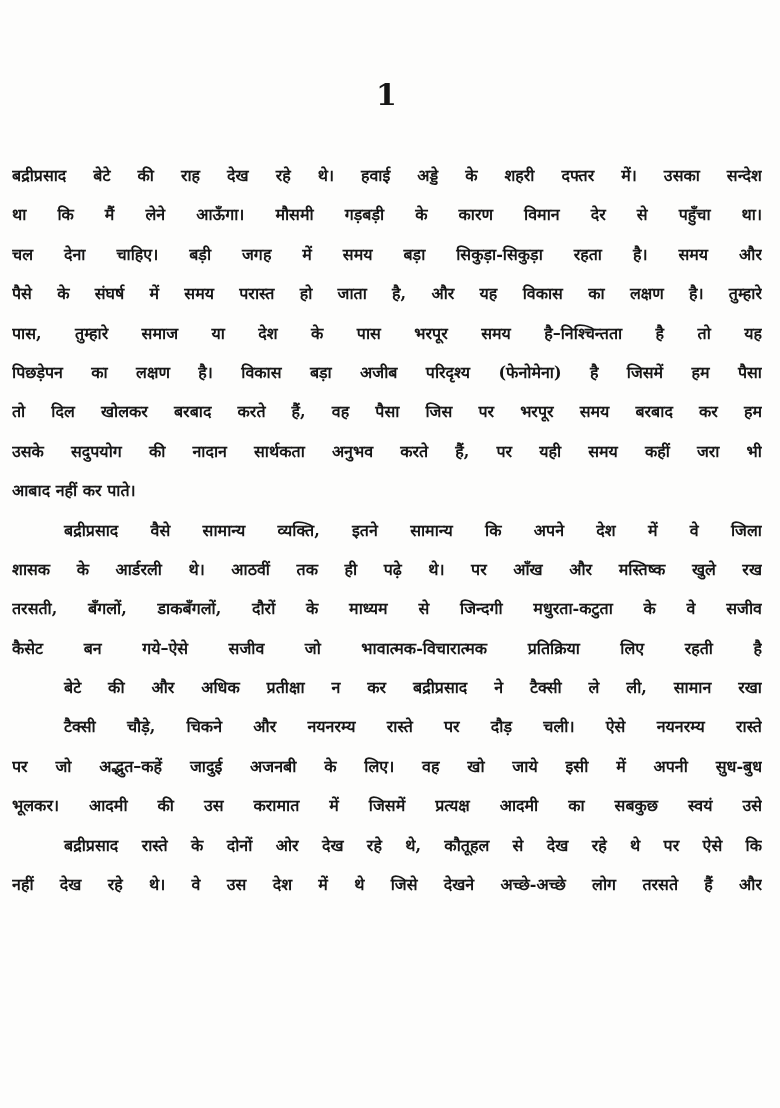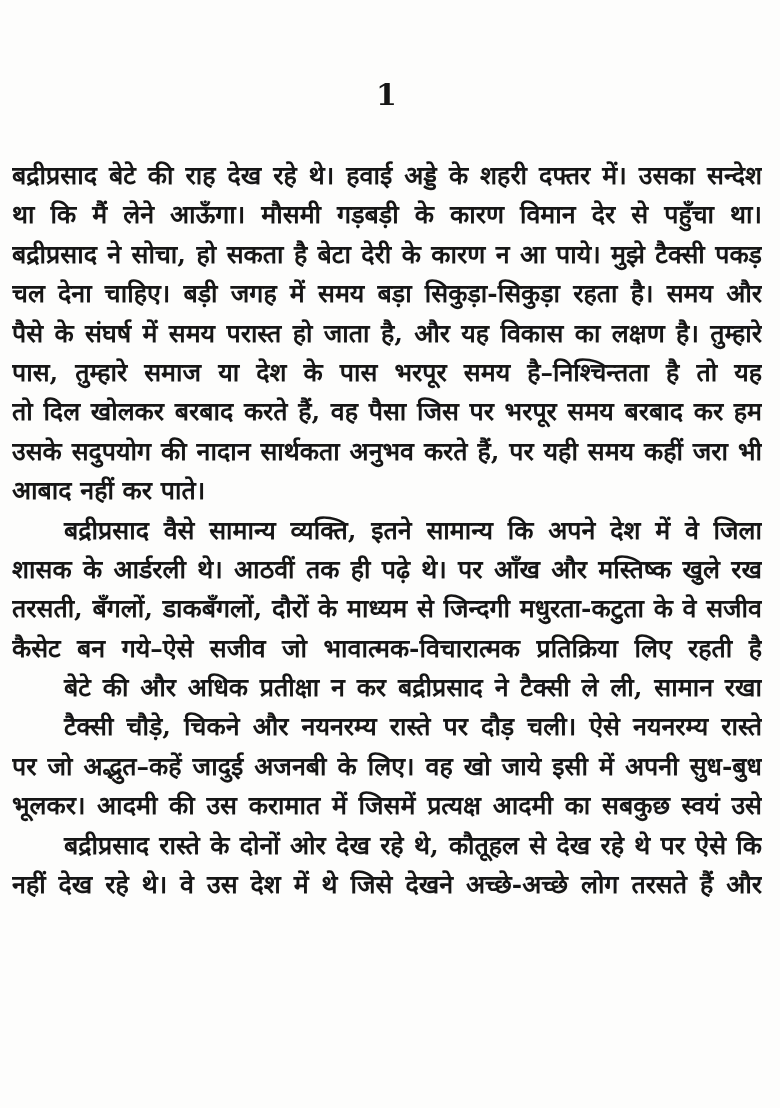--- a/index.html
+++ b/index.html
@@ -26,21 +26,21 @@
       margin-top: 76px;
       height: 38px;
       line-height: 38px;
       letter-spacing: 1px;
       margin-bottom: 42px;
     }
     .text-block {
       width: 100%;
     }
     .ln {
-      font-size: 25px;
+      font-size: 16px;
       font-weight: 600;
       line-height: 39.4px;
       height: 39.4px;
       white-space: normal;
       overflow: hidden;
       text-align: justify;
       text-align-last: justify;
       -moz-text-align-last: justify;
     }
     .ln.end {
@@ -56,24 +56,24 @@
     }
   </style>
 </head>
 <body>
 
 <div class="page">
   <div class="page-number">1</div>
   <div class="text-block">
     <div class="ln">बद्रीप्रसाद बेटे की राह देख रहे थे। हवाई अड्डे के शहरी दफ्तर में। उसका सन्देश</div>
     <div class="ln">था कि मैं लेने आऊँगा। मौसमी गड़बड़ी के कारण विमान देर से पहुँचा था।</div>
-    <div class="ln">बद्रीप्रसाद ने सोचा, हो सकता है बेटा देरी के कारण न आ पाये। मुझे टैक्सी पकड़</div>
     <div class="ln">चल देना चाहिए। बड़ी जगह में समय बड़ा सिकुड़ा-सिकुड़ा रहता है। समय और</div>
     <div class="ln">पैसे के संघर्ष में समय परास्त हो जाता है, और यह विकास का लक्षण है। तुम्हारे</div>
     <div class="ln">पास, तुम्हारे समाज या देश के पास भरपूर समय है–निश्चिन्तता है तो यह</div>
+    <div class="ln">पिछड़ेपन का लक्षण है। विकास बड़ा अजीब परिदृश्य (फेनोमेना) है जिसमें हम पैसा</div>
     <div class="ln">तो दिल खोलकर बरबाद करते हैं, वह पैसा जिस पर भरपूर समय बरबाद कर हम</div>
     <div class="ln">उसके सदुपयोग की नादान सार्थकता अनुभव करते हैं, पर यही समय कहीं जरा भी</div>
     <div class="ln end">आबाद नहीं कर पाते।</div>
     <div class="ln ind">बद्रीप्रसाद वैसे सामान्य व्यक्ति, इतने सामान्य कि अपने देश में वे जिला</div>
     <div class="ln">शासक के आर्डरली थे। आठवीं तक ही पढ़े थे। पर आँख और मस्तिष्क खुले रख</div>
     <div class="ln">तरसती, बँगलों, डाकबँगलों, दौरों के माध्यम से जिन्दगी मधुरता-कटुता के वे सजीव</div>
     <div class="ln">कैसेट बन गये–ऐसे सजीव जो भावात्मक-विचारात्मक प्रतिक्रिया लिए रहती है</div>
     <div class="ln ind">बेटे की और अधिक प्रतीक्षा न कर बद्रीप्रसाद ने टैक्सी ले ली, सामान रखा</div>
     <div class="ln ind">टैक्सी चौड़े, चिकने और नयनरम्य रास्ते पर दौड़ चली। ऐसे नयनरम्य रास्ते</div>
     <div class="ln">पर जो अद्भुत–कहें जादुई अजनबी के लिए। वह खो जाये इसी में अपनी सुध-बुध</div>

